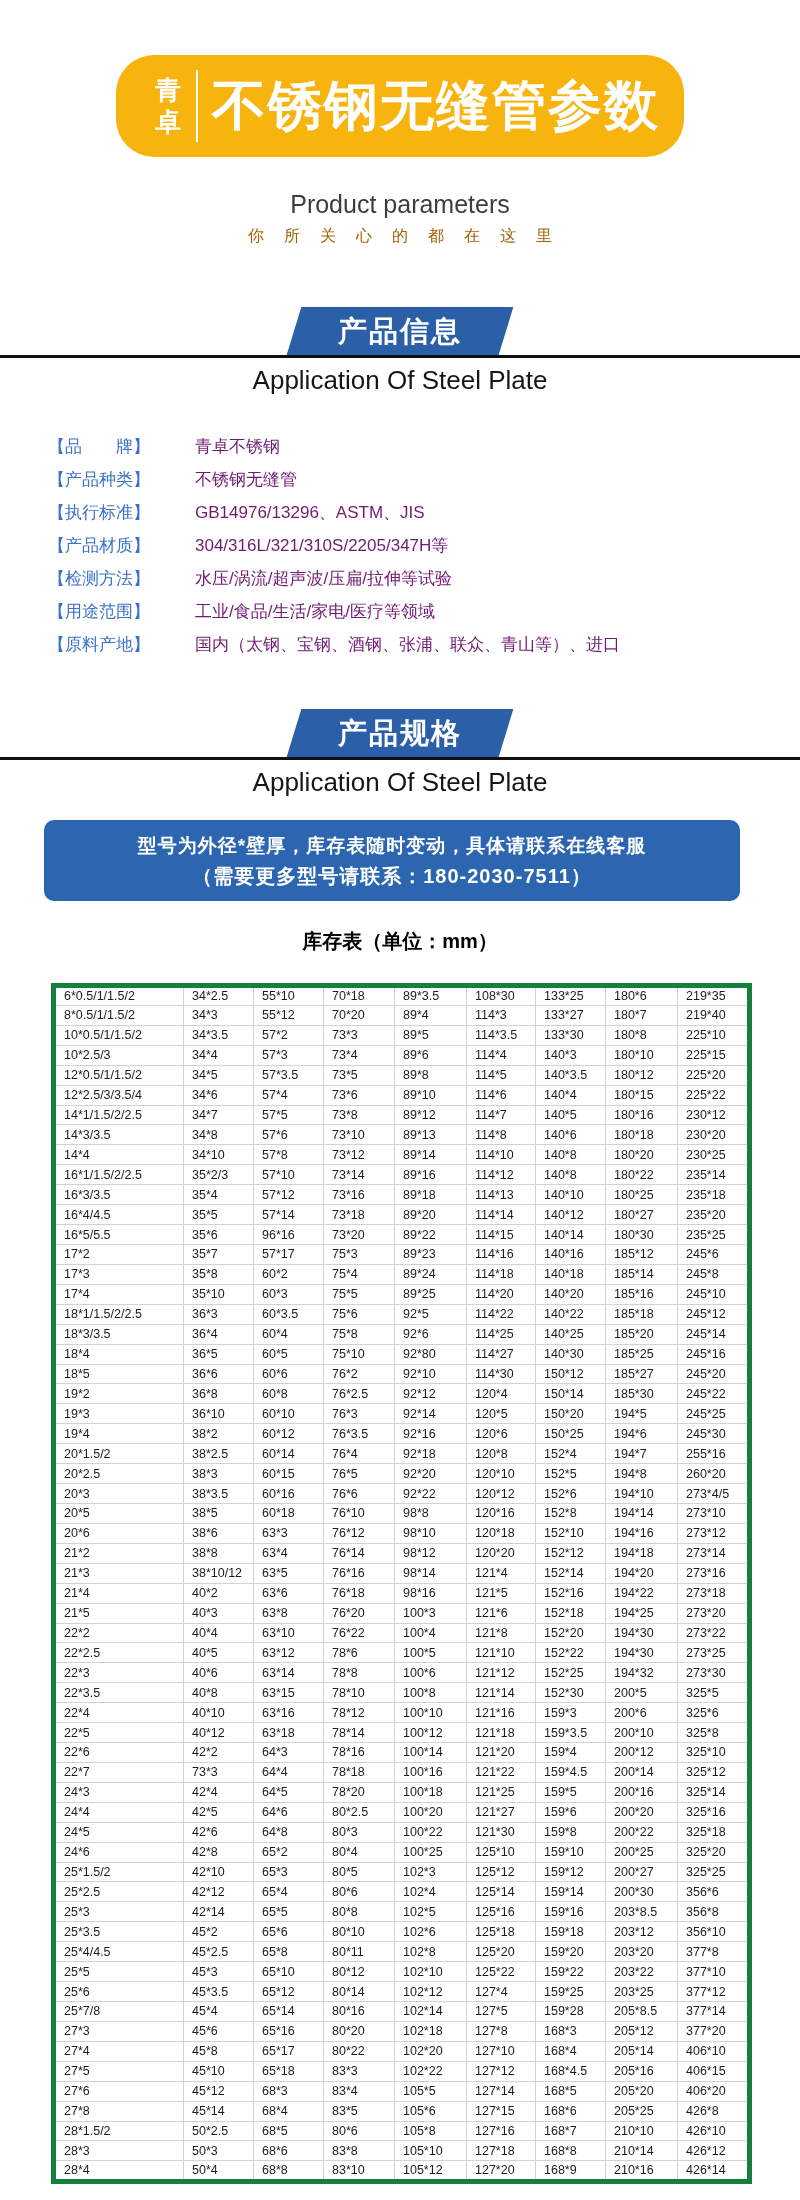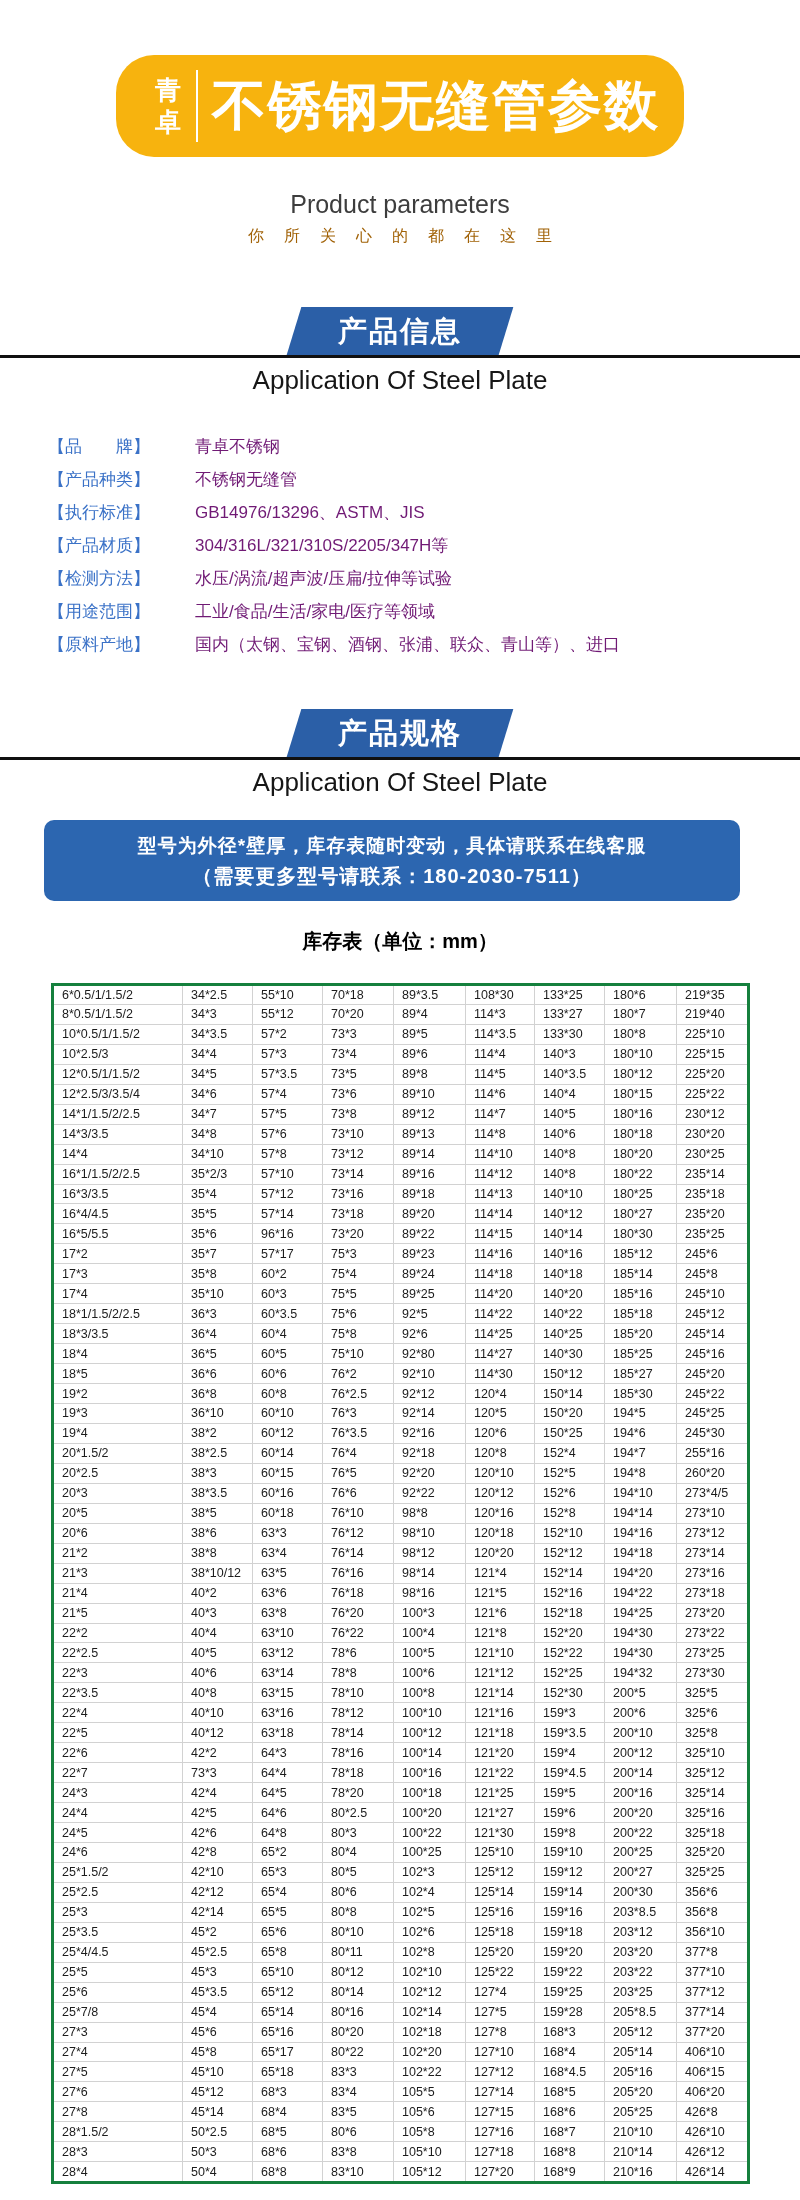--- a/index.html
+++ b/index.html
@@ -49,21 +49,21 @@
     background:var(--notice-blue);border-radius:10px;text-align:center;color:#fff;}
   .notice-line1{margin-top:13px;font-size:19px;font-weight:bold;letter-spacing:1px;}
   .notice-line2{margin-top:4px;font-size:20px;font-weight:bold;letter-spacing:1px;}
 
   .inv-title{position:absolute;top:928px;left:0;width:800px;text-align:center;
     font-size:20px;font-weight:bold;color:#000;}
 
   
   .table-wrap{position:absolute;top:983px;left:51px;width:696px;}
   table.inventory{width:696px;height:1201px;border-collapse:collapse;table-layout:fixed;
-    border:3px solid #15803d;background:#fff;}
+    border:5px solid #15803d;background:#fff;}
   table.inventory td{border:1px solid #d2d2d2;font-size:12.5px;color:#1c1c1c;
     padding:0 0 0 8px;white-space:nowrap;overflow:hidden;height:17px;}
 </style>
 </head>
 <body>
 
 <div class="page">
 
   <div class="banner">
     <div class="brand">青卓</div>

